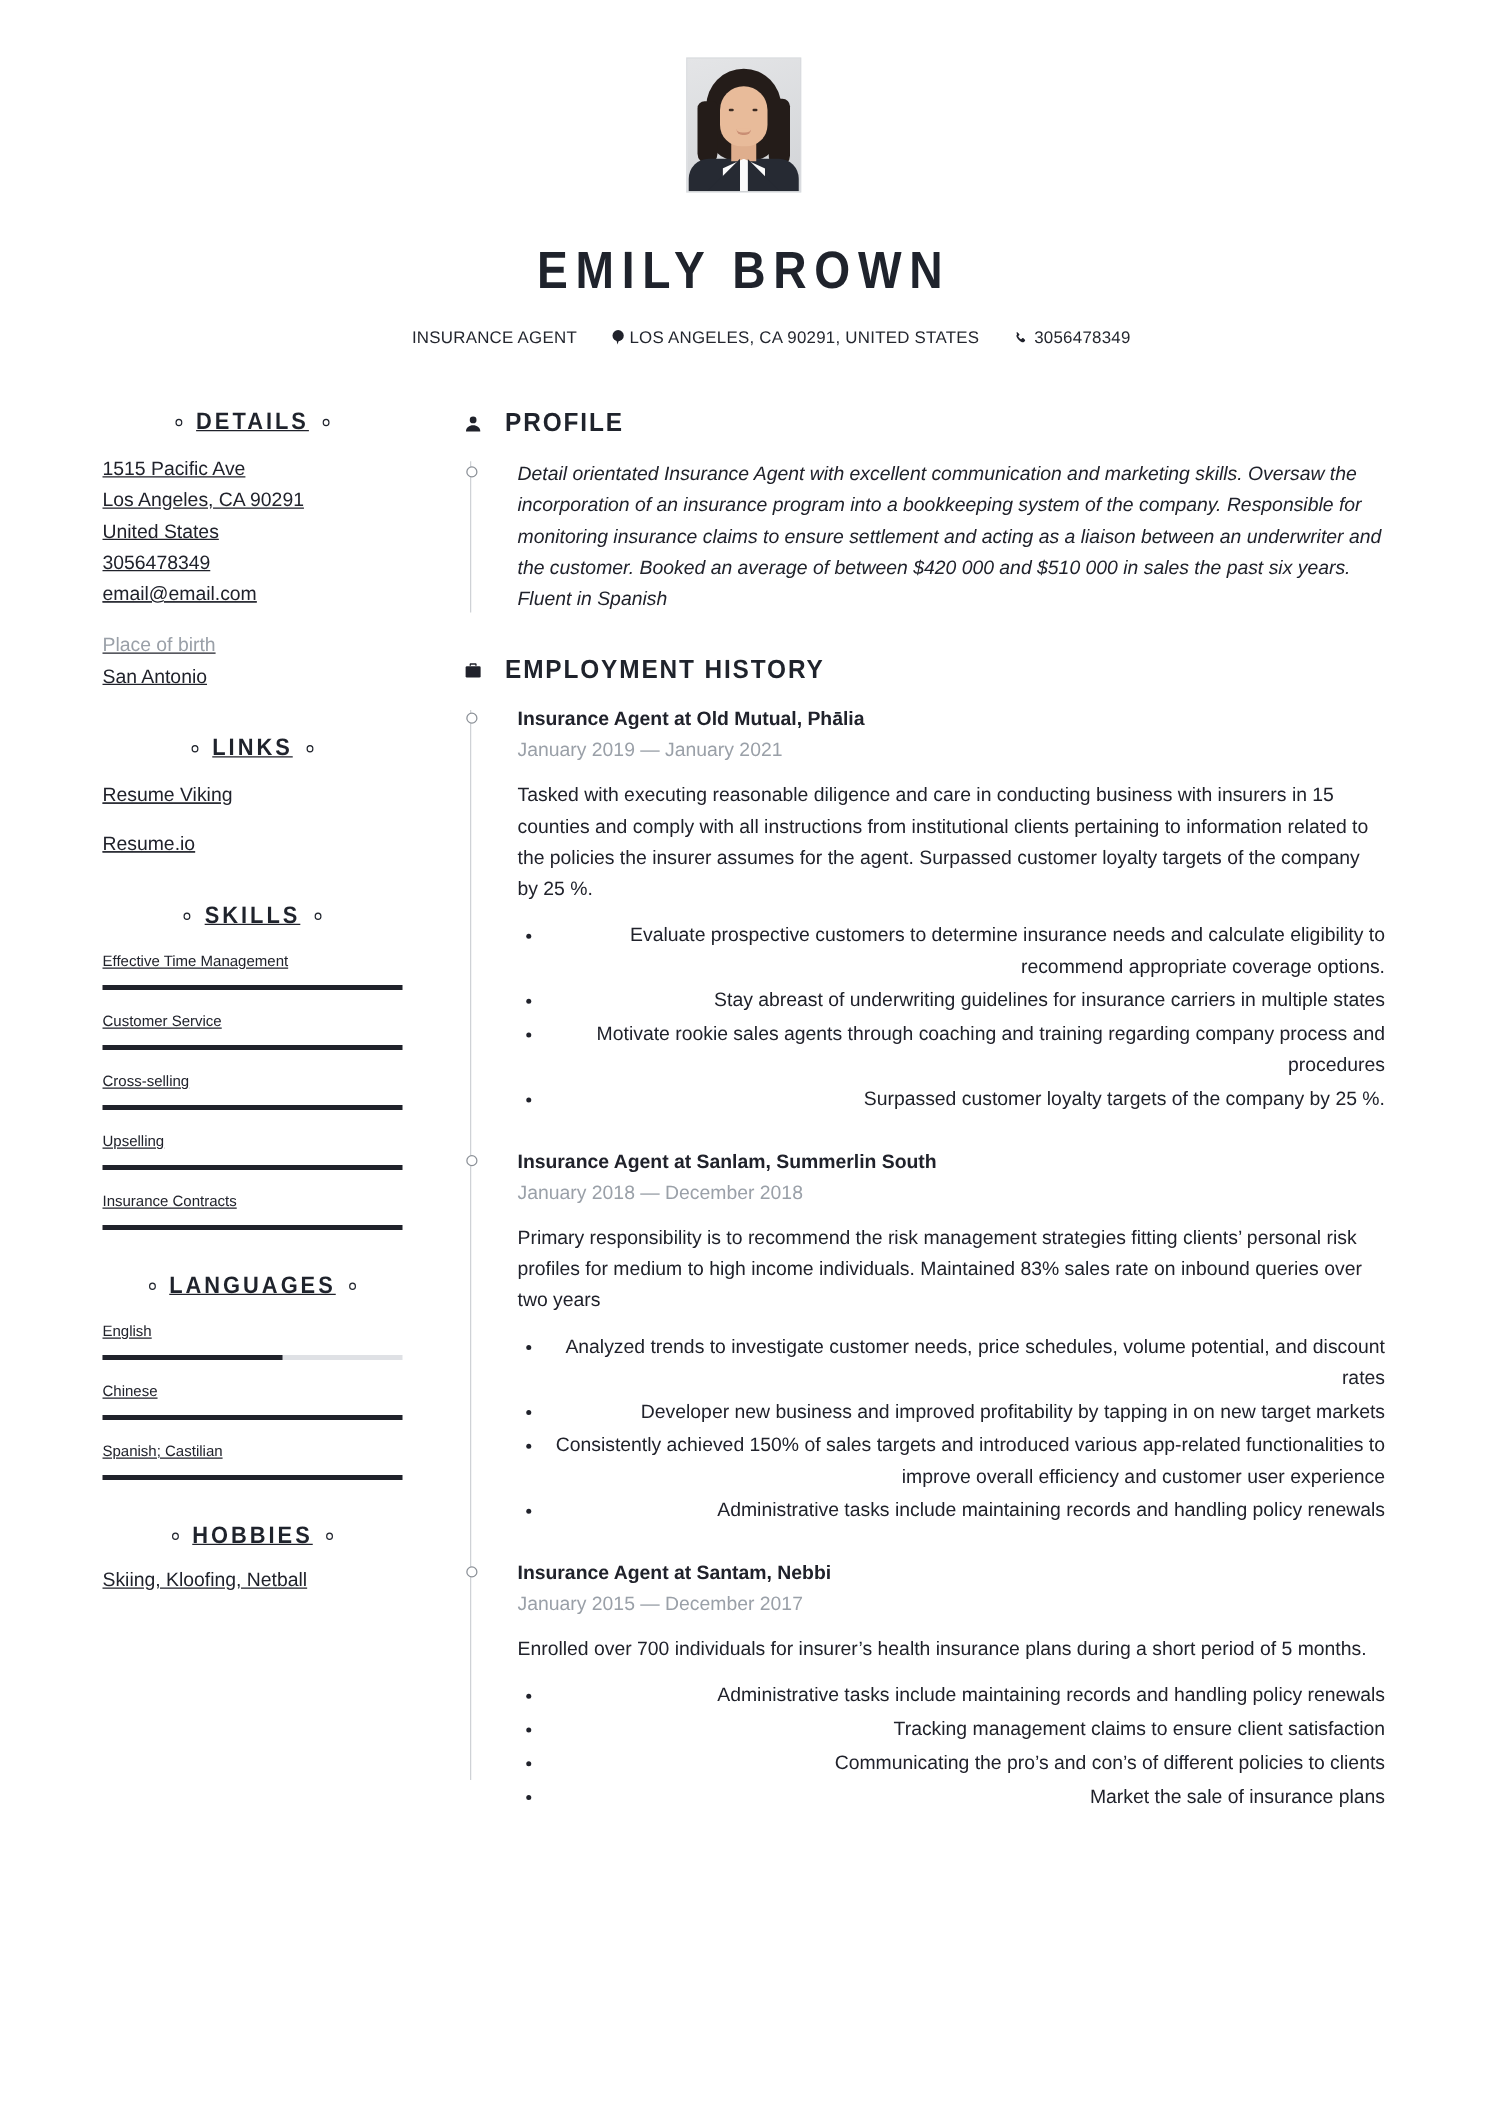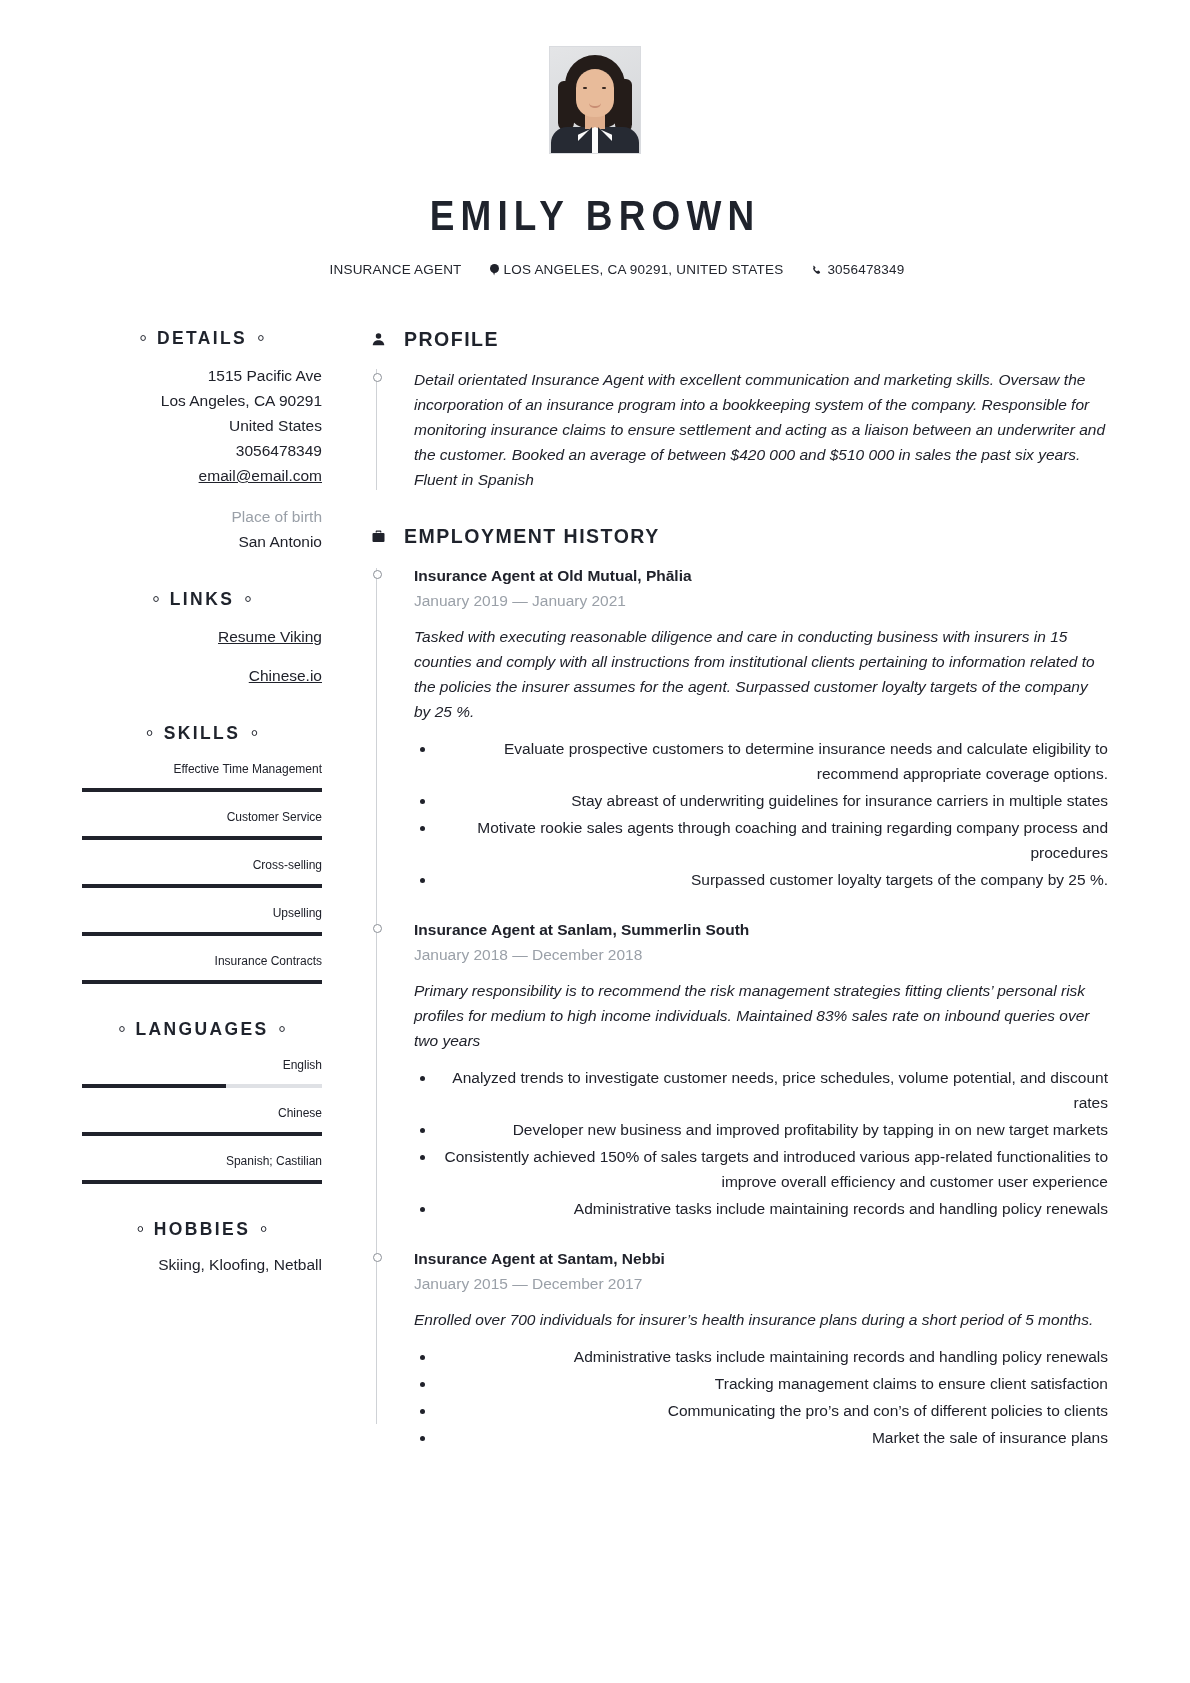--- a/index.html
+++ b/index.html
@@ -86,21 +86,21 @@
     border-radius:50% 50% 50% 50%; background:#20222b;
   }
   .pin:after {
     content:""; position:absolute; left:3px; top:7px; width:3px; height:5px;
     background:#20222b; clip-path: polygon(50% 100%, 0 0, 100% 0);
   }
   .phone-ic { display:inline-block; width:11px; height:11px; color:#20222b; }
 
   
   .body { display: flex; margin-top: 50px; padding: 0 82px 0 82px; }
-  .left { width: 240px; flex: none; text-align: right; }
+  .left { width: 240px; flex: none; text-align: left; text-decoration: underline; }
   .right { flex: 1; padding-left: 46px; position: relative; }
 
   
   .side-head {
     font-family: "Liberation Sans Narrow","Liberation Sans", sans-serif;
     font-weight: 700; font-size: 19px; letter-spacing: 2.6px;
     display: flex; align-items: center; justify-content: center; gap: 12px;
     color: #1f232c; transform: scaleX(0.92);
   }
   .side-head .dot {
@@ -140,21 +140,21 @@
   .entry:before {
     content:""; position:absolute; left: 5px; top: 6px;
     width: 7px; height: 7px; border-radius: 50%;
     border: 1.5px solid #8b9097; background: #fff; z-index: 2;
   }
   .para-italic {
     font-style: italic; font-size: 15.5px; line-height: 25px; color: #20222b;
   }
   .job-title { font-weight: 700; font-size: 15.5px; line-height: 24px; color: #20222b; }
   .job-date { font-size: 15.5px; line-height: 26px; color: #9aa0a8; margin-bottom: 10px; }
-  .job-desc { font-style: italic; font-size: 15.5px; line-height: 25px; margin-bottom: 12px; }
+  .job-desc { font-size: 15.5px; line-height: 25px; margin-bottom: 12px; }
   ul.bullets { margin: 0 0 0 22px; }
   ul.bullets li {
     font-size: 15.5px; line-height: 25px; margin-bottom: 2px; padding-left: 8px; text-align: right;
   }
   ul.bullets li::marker { color: #20222b; }
 </style>
 </head>
 <body>
 
 <div class="page">
@@ -221,21 +221,21 @@
       </div>
 
       <div class="side-block">
         <div class="side-head">
           <span class="dot"></span>
           <span>LINKS</span>
           <span class="dot"></span>
         </div>
         <div class="links-list" style="margin-top:14px;">
           <a class="link-item" href="#">Resume Viking</a>
-          <a class="link-item" href="#">Chinese.io</a>
+          <a class="link-item" href="#">Resume.io</a>
         </div>
       </div>
 
       <div class="side-block">
         <div class="side-head">
           <span class="dot"></span>
           <span>SKILLS</span>
           <span class="dot"></span>
         </div>
         <div id="skills-list" style="margin-top:6px;">

